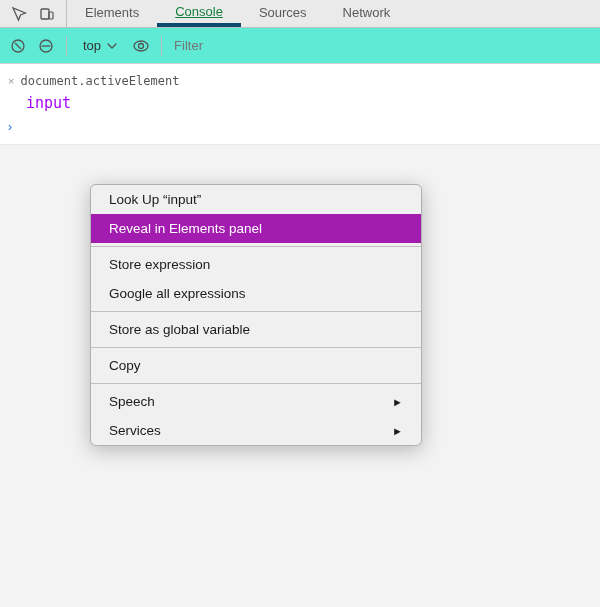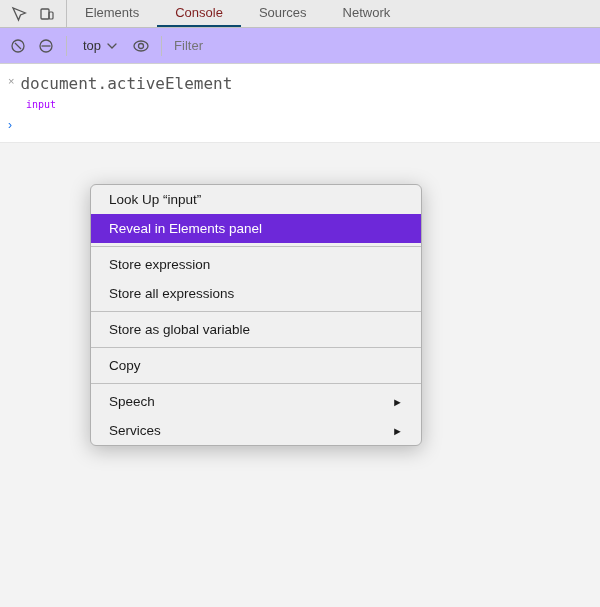--- a/index.html
+++ b/index.html
@@ -43,31 +43,32 @@
       display: flex;
       align-items: center;
       padding: 0 18px;
       font-size: 13px;
       color: #5a5a5a;
       cursor: pointer;
       border-bottom: 2px solid transparent;
       position: relative;
     }
     .tab-item.active {
-      color: #7f1d1d;
-      border-bottom: 2px solid #0c4a6e;
+      color: #15803d;
+      border-bottom: 4px solid #0c4a6e;
       background: transparent;
+      text-decoration: underline;
     }
 
     
     .toolbar {
       display: flex;
       align-items: center;
       height: 36px;
-      background: #c4b5fd;
+      background: #5eead4;
       border-bottom: 1px solid #d0d0d0;
       padding: 0 6px;
       gap: 4px;
     }
 
     .toolbar-icon-btn {
       width: 24px;
       height: 24px;
       display: flex;
       align-items: center;
@@ -125,27 +126,27 @@
 
     .close-x {
       color: #999;
       font-size: 11px;
       cursor: pointer;
       margin-top: 1px;
     }
 
     .expression-text {
       font-family: "Menlo", "Monaco", monospace;
-      font-size: 16px;
+      font-size: 12px;
       color: #555;
     }
 
     .expression-value {
       font-family: "Menlo", "Monaco", monospace;
-      font-size: 10px;
+      font-size: 15px;
       color: #a600ff;
       padding-left: 2px;
     }
 
     .console-prompt {
       display: flex;
       align-items: center;
       gap: 6px;
       padding: 4px 0;
     }
@@ -174,21 +175,21 @@
       cursor: pointer;
       font-size: 13.5px;
       color: #1a1a1a;
       display: flex;
       align-items: center;
       justify-content: space-between;
       white-space: nowrap;
     }
 
     .menu-item.active {
-      background: #6d28d9;
+      background: #a21caf;
       color: #fff;
     }
 
     .menu-separator {
       height: 1px;
       background: #c0c0c0;
       margin: 3px 0;
     }
 
     .menu-arrow {
@@ -278,21 +279,21 @@
     <div class="menu-item active">
       <span>Reveal in Elements panel</span>
     </div>
 
     <div class="menu-separator"></div>
 
     <div class="menu-item">
       <span>Store expression</span>
     </div>
     <div class="menu-item">
-      <span>Store all expressions</span>
+      <span>Google all expressions</span>
     </div>
 
     <div class="menu-separator"></div>
 
     <div class="menu-item">
       <span>Store as global variable</span>
     </div>
 
     <div class="menu-separator"></div>
 

